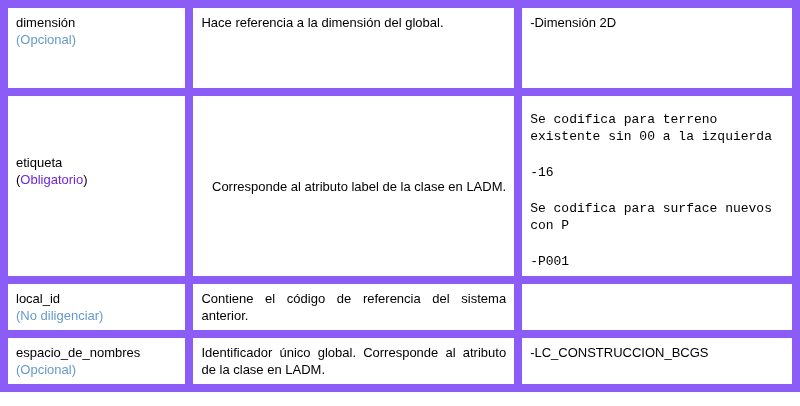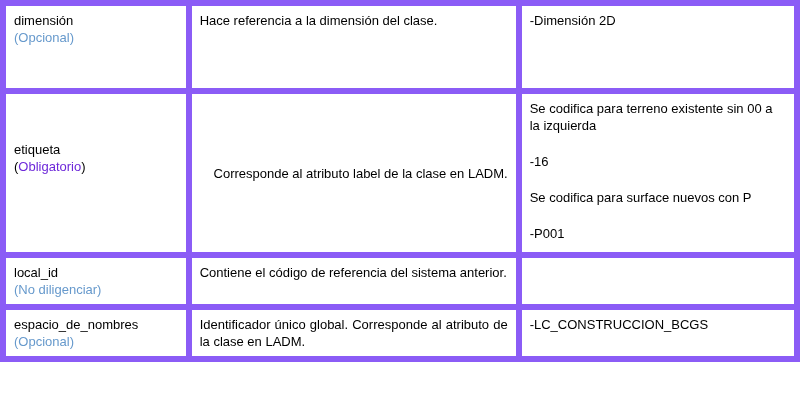--- a/index.html
+++ b/index.html
@@ -13,21 +13,21 @@
     line-height: 17px;
     color: #000000;
     overflow: hidden;
   }
   table.attr-table {
     border-collapse: collapse;
     table-layout: fixed;
     margin: 0;
   }
   table.attr-table td {
-    border: 6px solid #8b5cf6;
+    border: 8px solid #8b5cf6;
     vertical-align: top;
     padding: 6px 8px 6px 8px;
     overflow: hidden;
     word-wrap: break-word;
   }
   col.c-attr { width: 186px; }
   col.c-desc { width: 332px; }
   col.c-example { width: 279px; }
 
   .desc-cell { text-align: justify; }
@@ -37,42 +37,42 @@
   .attr-cell.v-middle .attr-inner { margin-bottom: 30px; }
 
   .mod-line { display: block; }
   .mod-optional .mod-prefix,
   .mod-optional .mod-text,
   .mod-optional .mod-suffix { color: #6699cc; }
   .mod-required .mod-prefix,
   .mod-required .mod-suffix { color: #000000; }
   .mod-required .mod-text { color: #6d28d9; }
 
-  .example-cell p { margin: 0 0 19px 0; }
+  .example-cell p { margin: 9px 0 19px 0; font-family: Liberation Mono, monospace; }
   .example-cell p:last-child { margin-bottom: 0; }
 </style>
 </head>
 <body>
 
 <table class="attr-table">
   <colgroup>
     <col class="c-attr">
     <col class="c-desc">
     <col class="c-example">
   </colgroup>
   <tbody>
 
     <tr style="height:88px;">
       <td class="attr-cell">
         <div class="attr-inner">
           <span class="mod-line">dimensión</span>
           <span class="mod-line mod-optional"><span class="mod-prefix">(</span><span class="mod-text">Opcional</span><span class="mod-suffix">)</span></span>
         </div>
       </td>
-      <td class="desc-cell">Hace referencia a la dimensión del clase.</td>
+      <td class="desc-cell">Hace referencia a la dimensión del global.</td>
       <td class="example-cell">-Dimensión 2D</td>
     </tr>
 
     <tr style="height:164px;">
       <td class="attr-cell v-middle">
         <div class="attr-inner">
           <span class="mod-line">etiqueta</span>
           <span class="mod-line mod-required"><span class="mod-prefix">(</span><span class="mod-text">Obligatorio</span><span class="mod-suffix">)</span></span>
         </div>
       </td>

